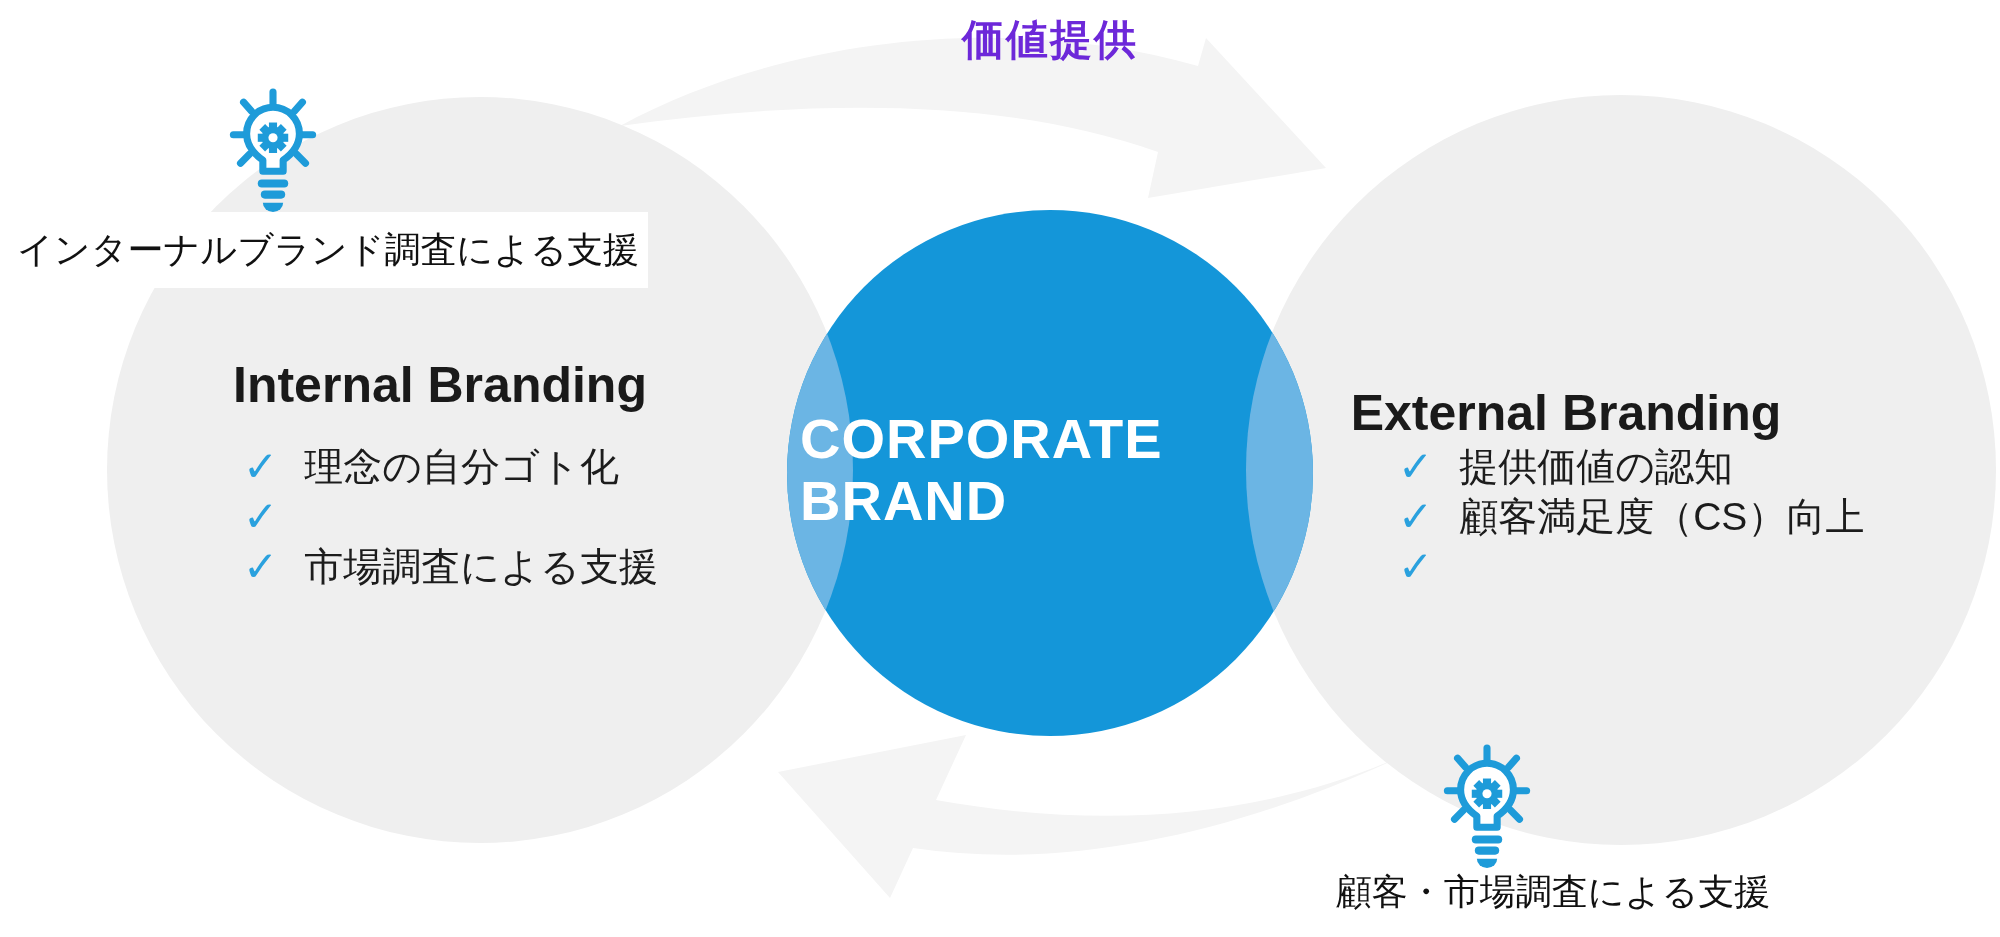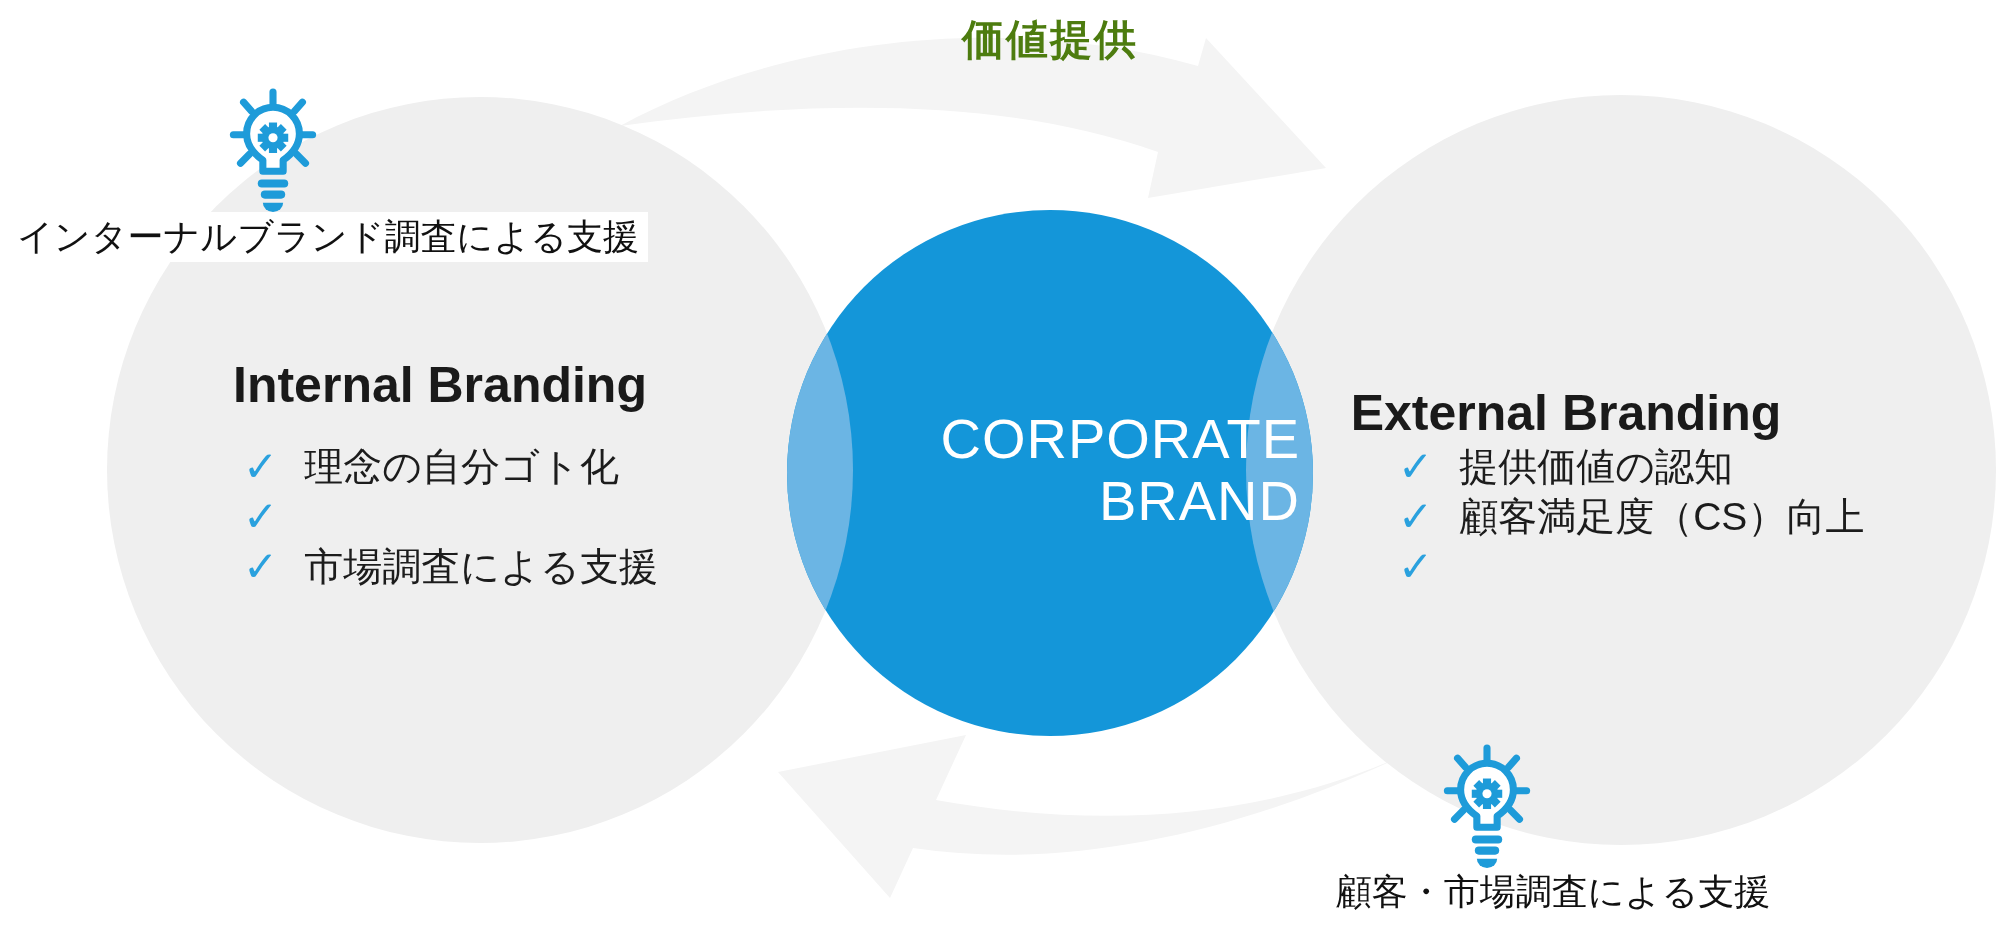--- a/index.html
+++ b/index.html
@@ -1,22 +1,22 @@
 <!DOCTYPE html>
 <html><head>
 <meta charset="utf-8">
 <style>
   html,body{margin:0;padding:0;background:#ffffff;}
   body{font-family:"Liberation Sans","DejaVu Sans",sans-serif;}
   #stage{position:relative;width:2000px;height:937px;background:#ffffff;overflow:hidden;}
   #stage svg.bg{position:absolute;left:0;top:0;z-index:0;}
   .abs{position:absolute;}
-  .flow-label{z-index:2;font-size:42px;font-weight:700;color:#4d7c0f;text-align:center;width:320px;letter-spacing:2px;}
-  .center-text{z-index:2;left:800px;top:408px;width:500px;text-align:right;color:#ffffff;
-               font-size:56px;font-weight:400;line-height:62px;letter-spacing:1px;}
+  .flow-label{z-index:2;font-size:42px;font-weight:700;color:#6d28d9;text-align:center;width:320px;letter-spacing:2px;}
+  .center-text{z-index:2;left:800px;top:408px;width:500px;text-align:left;color:#ffffff;
+               font-size:56px;font-weight:700;line-height:62px;letter-spacing:1px;}
   .brand-heading{z-index:2;width:520px;text-align:center;font-size:50px;font-weight:700;color:#1a1a1a;}
   .check-list{z-index:2;font-size:39px;color:#1c1c1c;}
   .check-item{display:flex;align-items:center;height:50px;white-space:nowrap;}
   .check{color:#2aa1de;font-weight:700;font-size:42px;margin-right:26px;line-height:50px;}
   .support-box{z-index:2;background:#ffffff;display:flex;align-items:center;justify-content:center;
                font-size:36px;color:#111111;white-space:nowrap;}
   .bulb{z-index:3;}
 </style>
 </head>
 <body>
@@ -102,21 +102,21 @@
     </div>
     <div class="check-item">
       <span class="check">✓</span>
       <span>顧客満足度（CS）向上</span>
     </div>
     <div class="check-item">
       <span class="check">✓</span>
     </div>
   </div>
 
-  <div class="abs support-box" style="left:8px;top:212px;width:640px;height:50px;">インターナルブランド調査による支援</div>
+  <div class="abs support-box" style="left:8px;top:212px;width:640px;height:76px;">インターナルブランド調査による支援</div>
   <div class="abs support-box" style="left:1290px;top:858px;width:526px;height:68px;">顧客・市場調査による支援</div>
 
   <svg class="abs bulb" style="left:222px;top:88px;" width="102" height="132" viewBox="0 0 100 130">
     <use href="#bulbSymbol"></use>
   </svg>
   <svg class="abs bulb" style="left:1436px;top:744px;" width="102" height="132" viewBox="0 0 100 130">
     <use href="#bulbSymbol"></use>
   </svg>
 
 </div>

